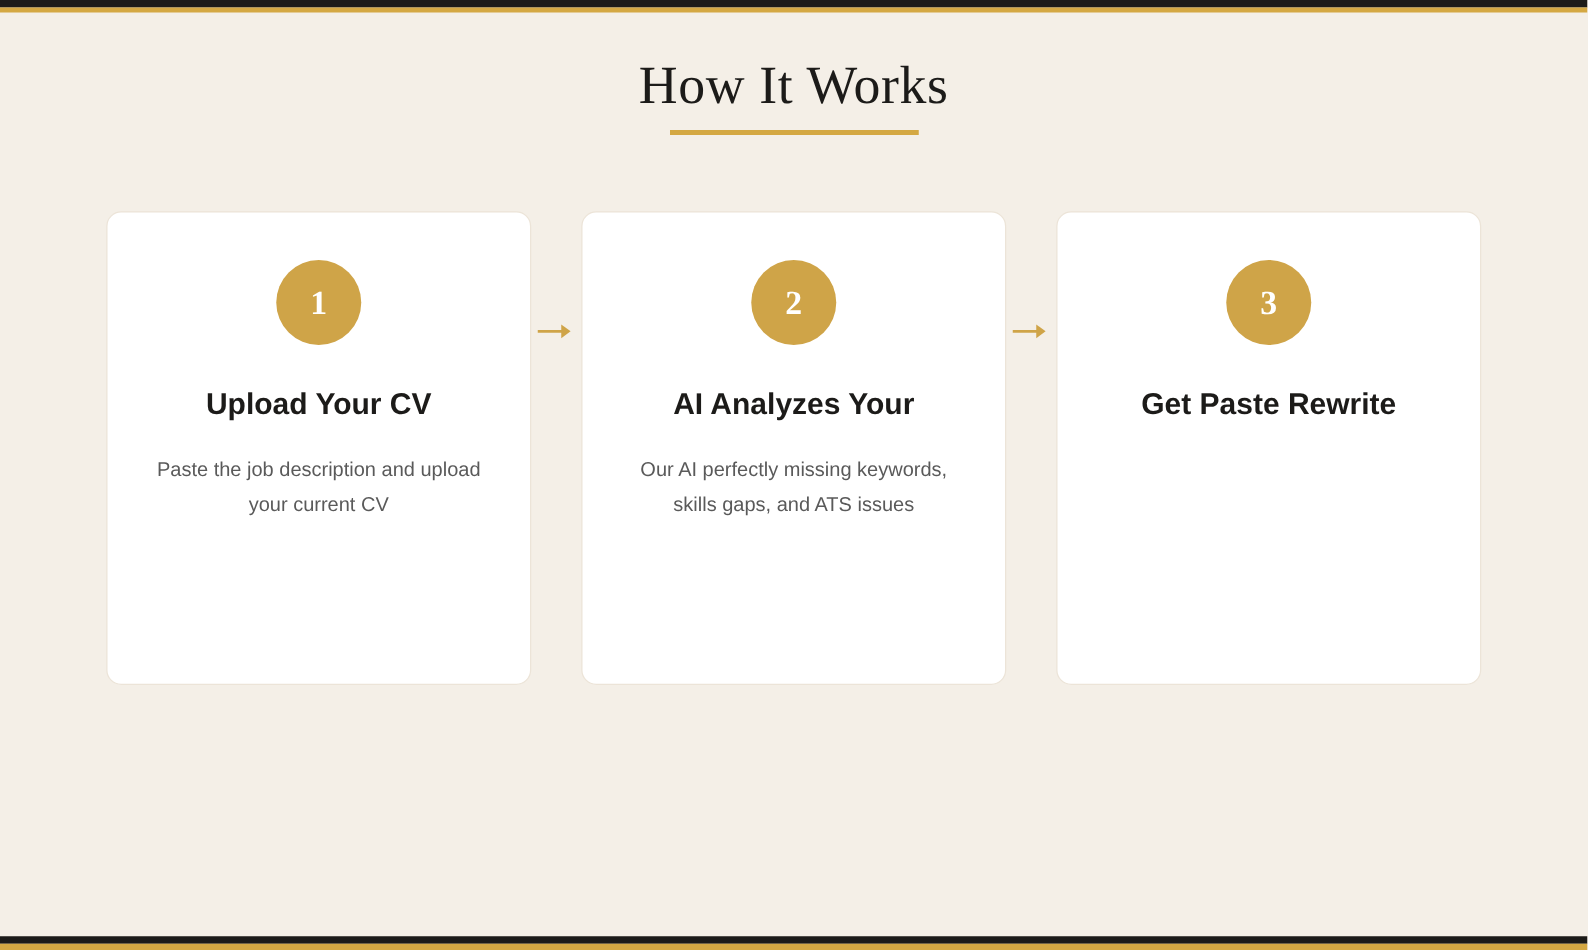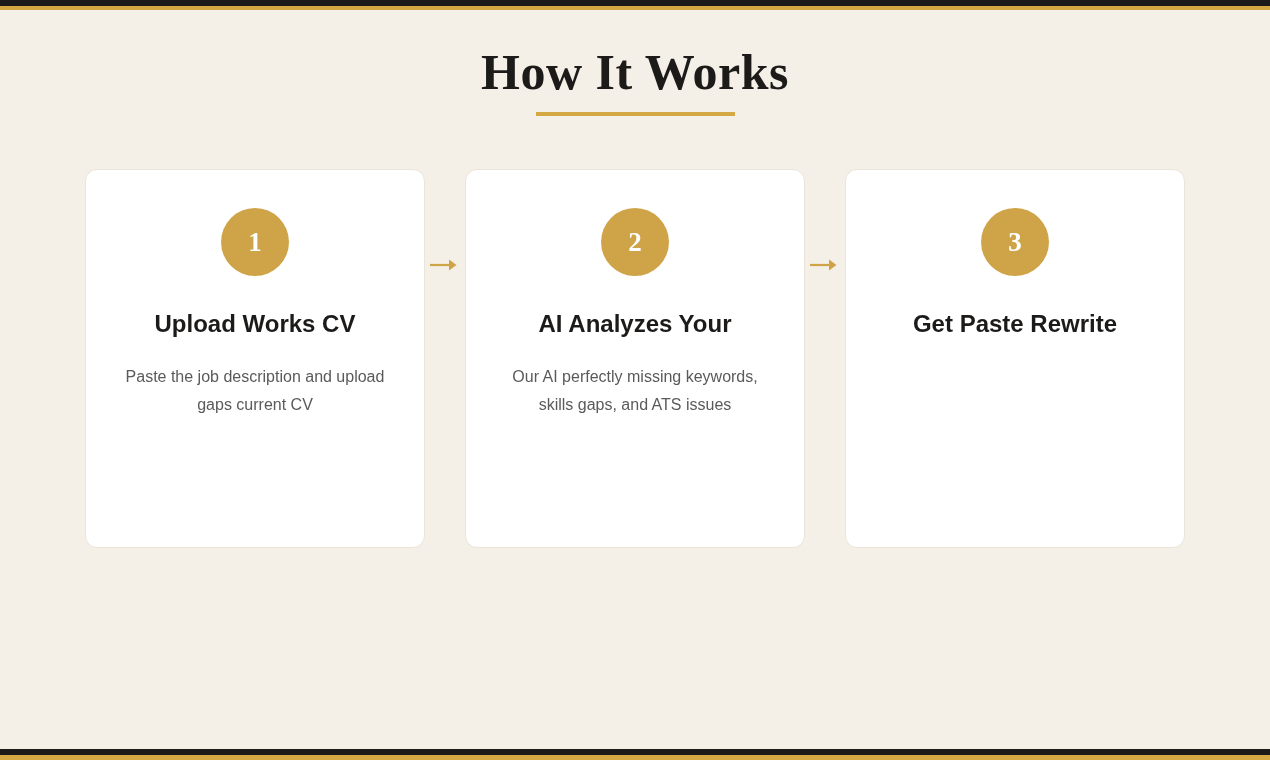--- a/index.html
+++ b/index.html
@@ -30,22 +30,22 @@
   
   .page-header {
     position: absolute;
     top: 46px;
     left: 0;
     width: 100%;
     text-align: center;
   }
   .page-title {
     font-family: "Liberation Serif", serif;
-    font-weight: bold;
-    font-size: 50px;
+    font-weight: normal;
+    font-size: 43px;
     line-height: 1.05;
     color: #1c1b19;
     letter-spacing: 0.5px;
   }
   .title-underline {
     width: 199px;
     height: 4px;
     background: #d4a843;
     margin: 13px auto 0;
   }
@@ -126,22 +126,22 @@
 
 <div class="page-header">
   <h1 class="page-title">How It Works</h1>
   <div class="title-underline"></div>
 </div>
 
 <div class="steps-wrap">
 
   <div class="step-card">
     <div class="step-badge">1</div>
-    <div class="step-title">Upload Works CV</div>
-    <div class="step-desc">Paste the job description and upload gaps current CV</div>
+    <div class="step-title">Upload Your CV</div>
+    <div class="step-desc">Paste the job description and upload your current CV</div>
   </div>
 
   <div class="step-arrow">
     <svg width="30" height="16" viewBox="0 0 30 16" aria-hidden="true">
       <path d="M0 8 H22" stroke="#cfa448" stroke-width="2.2" fill="none"></path>
       <path d="M19 2.5 L26.5 8 L19 13.5 Z" fill="#cfa448"></path>
     </svg>
   </div>
 
   <div class="step-card">

